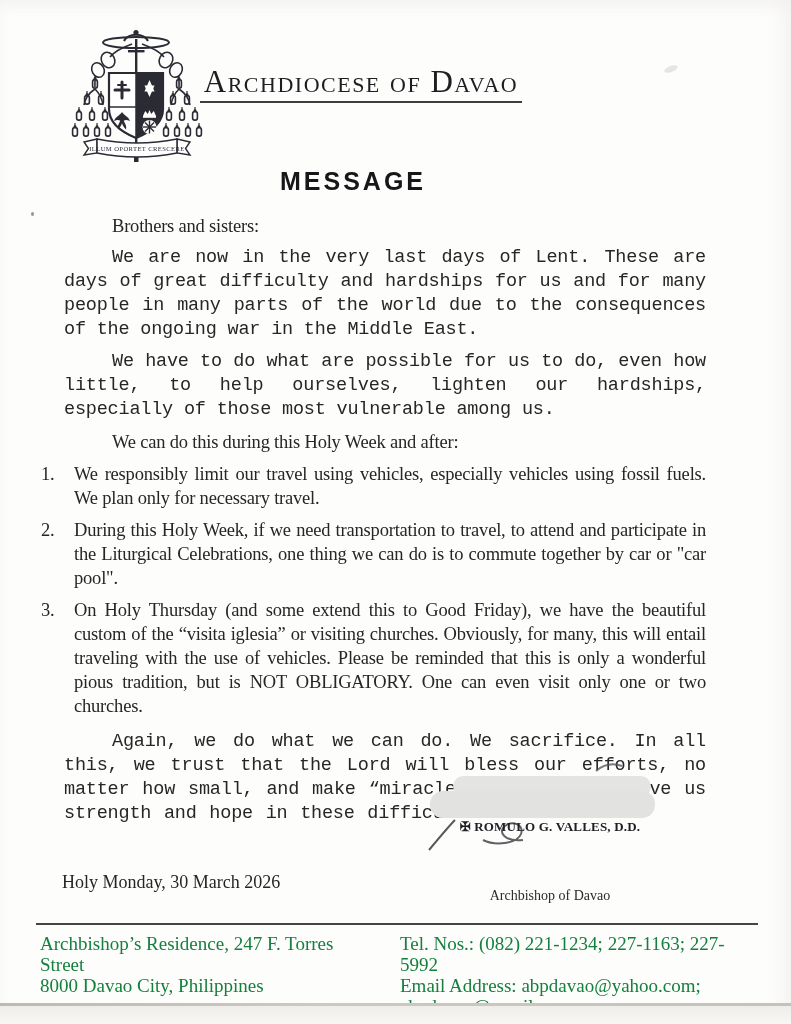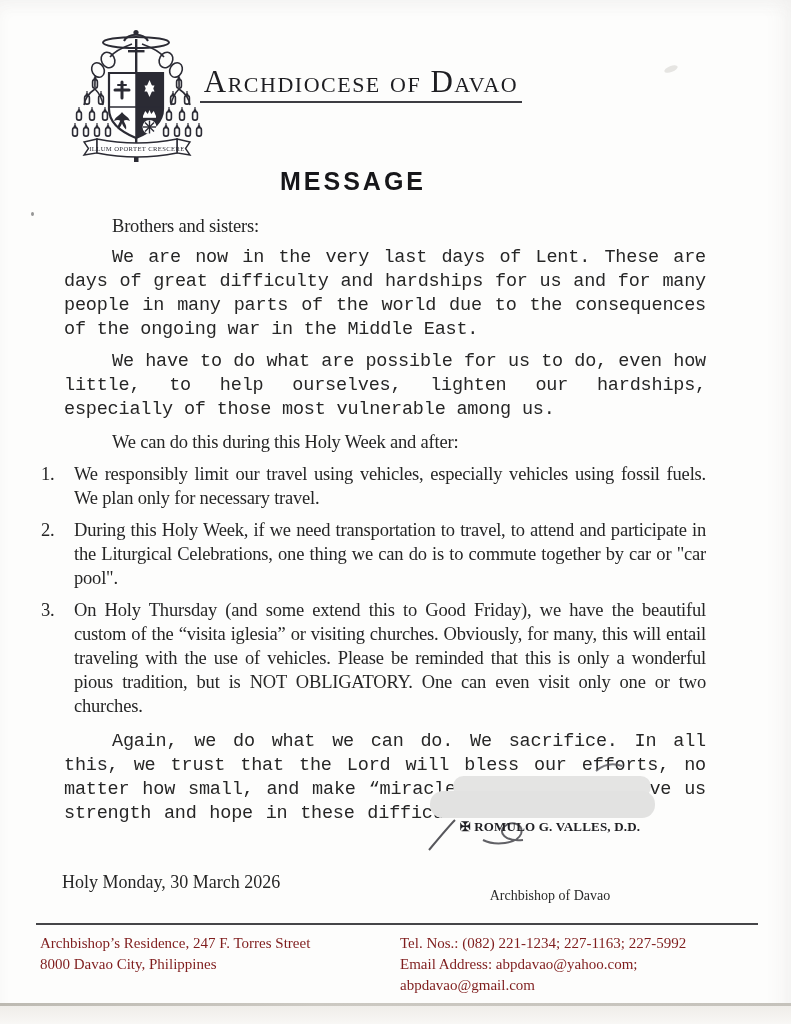--- a/index.html
+++ b/index.html
@@ -50,21 +50,21 @@
   }
   .sig-role{
     position:absolute; left:410px; top:840px; width:280px; text-align:center;
     font-size:14px; color:#2a2a2a;margin-top:48px;
   }
 
   .date-line{ position:absolute; left:62px; top:872px; font-size:18px; color:#262626; }
 
   
   .footer-rule{ position:absolute; left:36px; top:923px; width:722px; height:2px; background:#454548; }
-  .footer-col{ position:absolute; top:933px; font-size:15px; line-height:21px; color:#7f1d1d; }
+  .footer-col{ position:absolute; top:933px; font-size:19px; line-height:21px; color:#15803d; }
   .footer-left{ left:40px; width:340px; }
   .footer-right{ left:400px; width:360px; }
 
   
   .scan-edge{ position:absolute; left:0; top:1003px; width:791px; height:3px;
     background:linear-gradient(90deg,#bdbab2,#ccc9c2 40%,#c5c2bb); }
   .scan-below{ position:absolute; left:0; top:1006px; width:791px; height:18px;
     background:linear-gradient(#efedе9,#f8f7f5); background:linear-gradient(#efede9,#f8f7f5); }
   .speck{ position:absolute; left:31px; top:212px; width:3px; height:4px; background:#6a6a6a; border-radius:50%; opacity:.7; }
   .smudge{ position:absolute; left:664px; top:66px; width:14px; height:6px; border-radius:50%;

